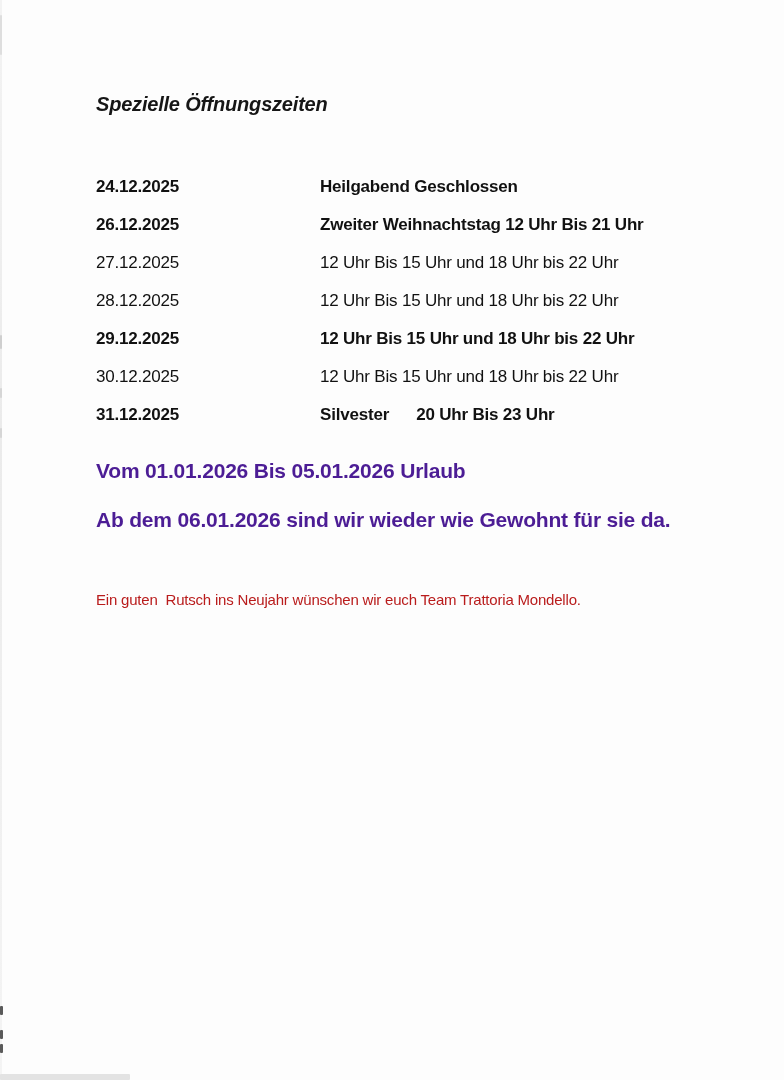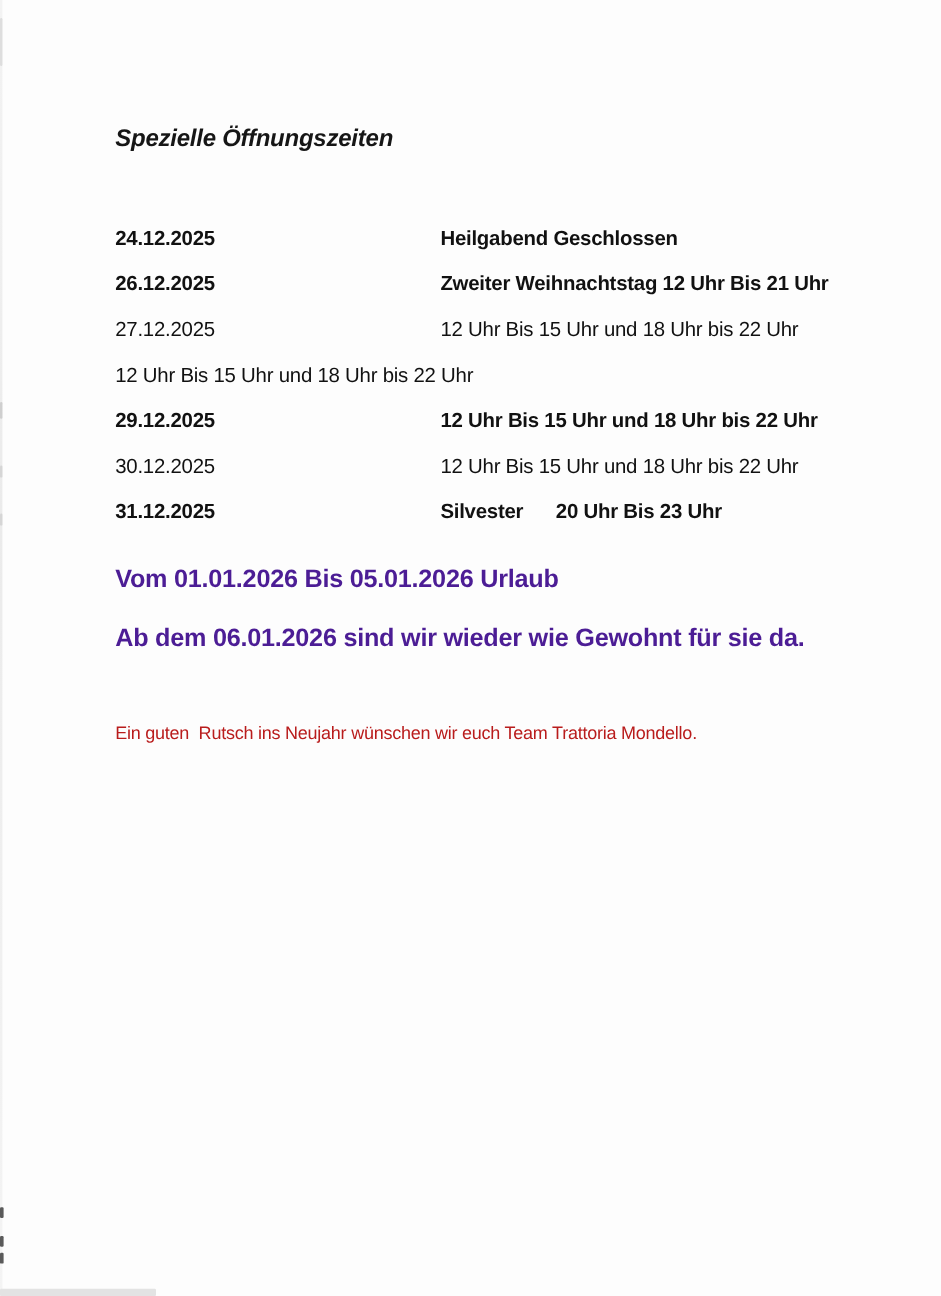--- a/index.html
+++ b/index.html
@@ -38,41 +38,40 @@
   .artifact.a3 { left: 0; top: 388px; width: 2px; height: 10px; background:#d6d6d6; }
   .artifact.a4 { left: 0; top: 428px; width: 2px; height: 10px; background:#d6d6d6; }
   .artifact.a5 { left: 0; top: 1006px; width: 3px; height: 9px; }
   .artifact.a6 { left: 0; top: 1030px; width: 3px; height: 9px; }
   .artifact.a7 { left: 0; top: 1044px; width: 3px; height: 9px; }
   .artifact.a8 { left: 0; top: 1074px; width: 130px; height: 6px; background:#e3e3e3; }
 
   .content {
     position: absolute;
     left: 96px;
-    top: 104px;
+    top: 92px;
     right: 30px;
   }
   .doc-title {
     font-size: 20px;
     line-height: 24px;
     font-weight: bold;
     font-style: italic;
     margin: 0;
     color: #161616;
   }
   .schedule {
     margin-top: 52px;
   }
   .row {
     display: flex;
     align-items: center;
     height: 38px;
     font-size: 17px;
     white-space: pre;
-    gap: 47px;
   }
   .row .date {
     flex: 0 0 224px;
   }
   .row.bold {
     font-weight: bold;
   }
   .big-line {
     margin-top: 24px;
     font-size: 21px;
@@ -108,21 +107,21 @@
 
   <div class="content">
 
     <h1 class="doc-title">Spezielle Öffnungszeiten</h1>
 
     <div class="schedule">
 
     <div class="row bold"><span class="date">24.12.2025</span><span class="details">Heilgabend Geschlossen</span></div>
         <div class="row bold"><span class="date">26.12.2025</span><span class="details">Zweiter Weihnachtstag 12 Uhr Bis 21 Uhr</span></div>
         <div class="row"><span class="date">27.12.2025</span><span class="details">12 Uhr Bis 15 Uhr und 18 Uhr bis 22 Uhr</span></div>
-        <div class="row"><span class="details">12 Uhr Bis 15 Uhr und 18 Uhr bis 22 Uhr</span></div>
+        <div class="row"><span class="date">28.12.2025</span><span class="details">12 Uhr Bis 15 Uhr und 18 Uhr bis 22 Uhr</span></div>
         <div class="row bold"><span class="date">29.12.2025</span><span class="details">12 Uhr Bis 15 Uhr und 18 Uhr bis 22 Uhr</span></div>
         <div class="row"><span class="date">30.12.2025</span><span class="details">12 Uhr Bis 15 Uhr und 18 Uhr bis 22 Uhr</span></div>
         <div class="row bold"><span class="date">31.12.2025</span><span class="details">Silvester      20 Uhr Bis 23 Uhr</span></div>
       </div>
 
     <div class="big-line">Vom 01.01.2026 Bis 05.01.2026 Urlaub</div>
 
     <div class="big-line second">Ab dem 06.01.2026 sind wir wieder wie Gewohnt für sie da.</div>
 
     <div class="closing-line">Ein guten  Rutsch ins Neujahr wünschen wir euch Team Trattoria Mondello.</div>

